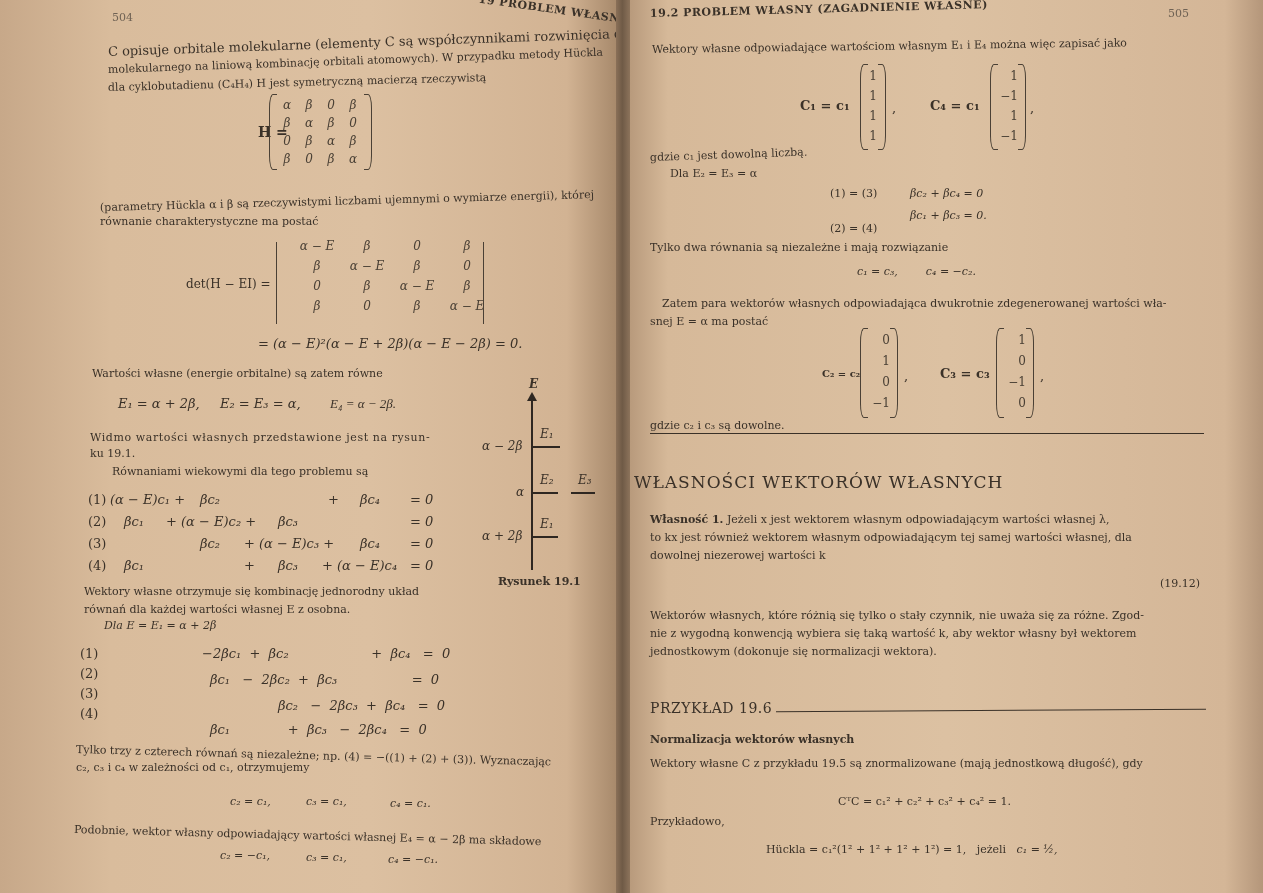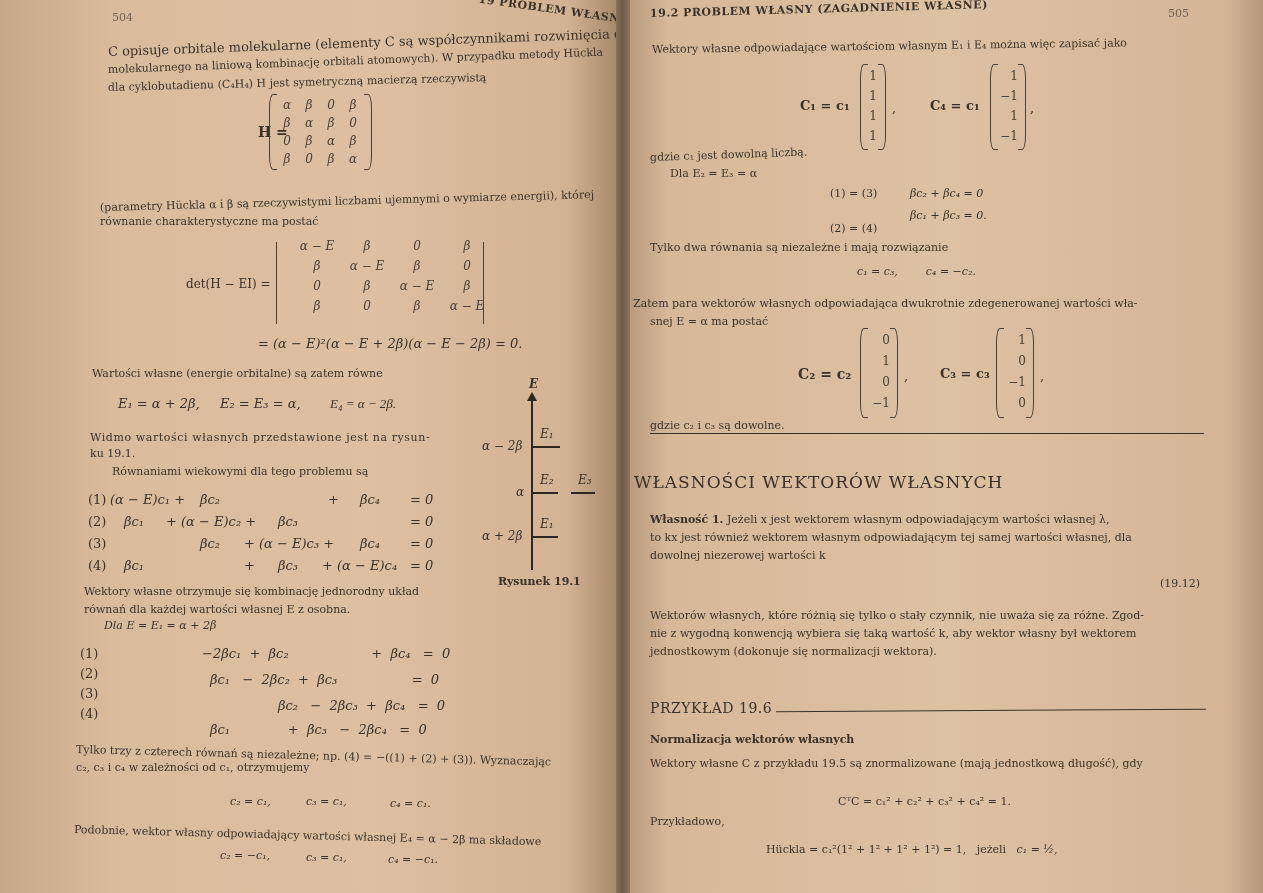--- a/index.html
+++ b/index.html
@@ -246,24 +246,24 @@
     <div class="t small" style="left:40px;top:166px;">Dla E₂ = E₃ = α</div>
 
     <div class="t small" style="left:200px;top:186px;">(1) = (3)</div>
     <div class="t math small" style="left:280px;top:186px;">βc₂ + βc₄ = 0</div>
     <div class="t small" style="left:200px;top:221px;">(2) = (4)</div>
     <div class="t math small" style="left:280px;top:208px;">βc₁ + βc₃ = 0.</div>
 
     <div class="t small" style="left:20px;top:240px;">Tylko dwa równania są niezależne i mają rozwiązanie</div>
     <div class="t math small" style="left:210px;top:264px;white-space:pre;margin-left:17px;">c₁ = c₃,        c₄ = −c₂.</div>
 
-    <div class="t small" style="left:3px;top:296px;">Zatem para wektorów własnych odpowiadająca dwukrotnie zdegenerowanej wartości wła-</div>
+    <div class="t small" style="left:32px;top:296px;">Zatem para wektorów własnych odpowiadająca dwukrotnie zdegenerowanej wartości wła-</div>
     <div class="t small" style="left:20px;top:314px;">snej E = α ma postać</div>
 
-    <div class="t bold" style="left:168px;top:366px;font-size:14px;">C₂ = c₂</div>
+    <div class="t bold" style="left:192px;top:366px;font-size:10px;">C₂ = c₂</div>
     <div class="paren l" style="left:230px;top:328px;height:90px;"></div>
     <div class="matrix" style="left:236px;top:330px;grid-template-columns:24px;line-height:21px;font-style:normal;">
       <span style="text-align:right;">0</span>
         <span style="text-align:right;">1</span>
         <span style="text-align:right;">0</span>
         <span style="text-align:right;">−1</span>
     </div>
     <div class="paren r" style="left:260px;top:328px;height:90px;"></div>
     <div class="t" style="left:274px;top:368px;">,</div>
 

